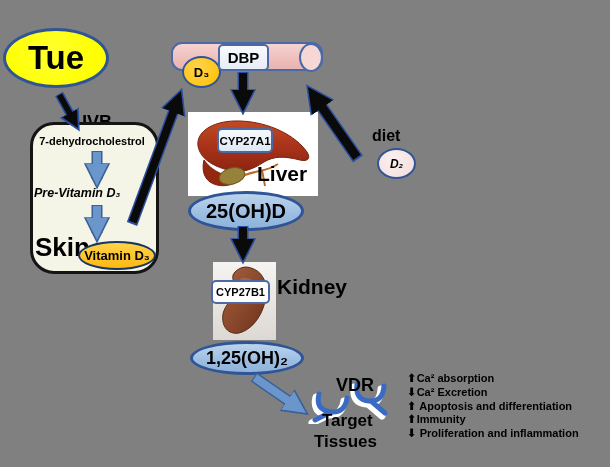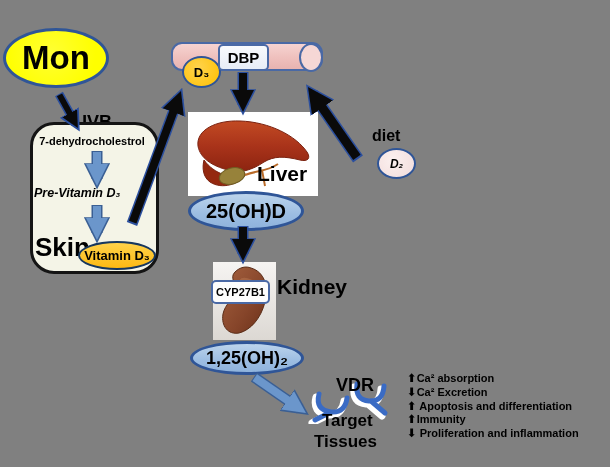--- a/index.html
+++ b/index.html
@@ -108,21 +108,21 @@
   .fx-dir{font-size:11.5px;}
 
   .arrow-layer{left:0;top:0;z-index:5;pointer-events:none;}
 </style>
 </head>
 <body>
 
 <div id="canvas">
 
   <div class="abs ctr b sun">
-    <span>Mon</span>
+    <span>Tue</span>
   </div>
   <div class="abs b uvb">UVB</div>
 
   <div class="abs tube"></div>
   <div class="abs tube-cap"></div>
   <div class="abs ctr b d3-bubble">
     <span>D₃</span>
   </div>
   <div class="abs ctr b dbp">
     <span>DBP</span>
@@ -145,20 +145,23 @@
           <stop offset="1" stop-color="#8c2410"></stop>
         </linearGradient>
       </defs>
       <path d="M 10 34 C 8 18 28 8 52 9 C 82 10 108 24 119 40 C 123 46 120 50 112 48 C 96 44 86 44 76 50 C 64 58 52 62 40 58 C 24 54 12 46 10 34 Z" fill="url(#livgrad)" stroke="#7a2210" stroke-width="1"></path>
       <path d="M 16 48 C 26 62 44 68 58 62 C 52 72 34 78 22 70 C 15 65 14 56 16 48 Z" fill="#94280f" stroke="#7a2210" stroke-width="1"></path>
       <ellipse cx="44" cy="64" rx="13" ry="8" transform="rotate(-15 44 64)" fill="#97823a" stroke="#6f5e24" stroke-width="1"></ellipse>
       <path d="M 57 63 C 70 58 78 60 90 52" fill="none" stroke="#b96a28" stroke-width="2"></path>
       <path d="M 74 58 L 77 74" fill="none" stroke="#b96a28" stroke-width="2"></path>
     </svg>
   </div>
+  <div class="abs ctr b cyp27a1">
+    <span>CYP27A1</span>
+  </div>
   <div class="abs b liver-name">Liver</div>
   <div class="abs ctr b p25">
     <span>25(OH)D</span>
   </div>
 
   <div class="abs b diet">diet</div>
   <div class="abs ctr b d2-bubble">
     <span>D₂</span>
   </div>
 

